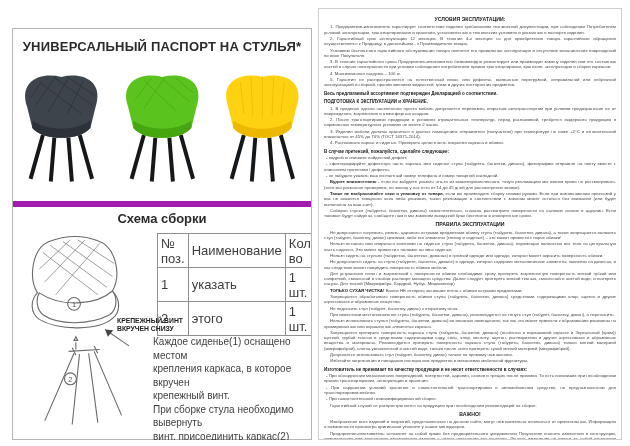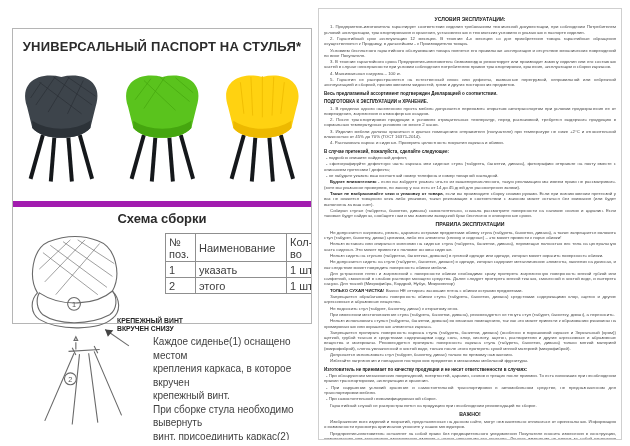--- a/index.html
+++ b/index.html
@@ -3,21 +3,21 @@
 <meta charset="utf-8">
 <style>
   * { margin:0; padding:0; box-sizing:border-box; }
   html,body { width:630px; height:446px; }
   body {
     position:relative; background:#ffffff; overflow:hidden;
     font-family:"Liberation Sans", sans-serif; color:#3c3c3c;
   }
   
   .left-box {
-    position:absolute; left:12px; top:28px; width:300px; height:296px;
+    position:absolute; left:12px; top:28px; width:300px; height:412px;
     border:1px solid #b5b5b5;
   }
   .title-area { position:absolute; left:0; top:0; width:100%; height:172px; }
   .doc-title {
     margin-top:10px; text-align:center; font-weight:bold; font-size:13px;
     letter-spacing:.2px; color:#2b2b2b;
   }
   .chairs-row {
     position:absolute; left:0; top:30px; width:100%; height:132px;
     display:flex; justify-content:center; align-items:flex-end; gap:4px;
@@ -26,22 +26,22 @@
   
   .assembly-box {
     position:absolute; left:0; top:172px; width:100%; height:239px;
     border-top:6px solid #a21caf; overflow:hidden;
   }
   .assembly-heading {
     margin-top:4px; text-align:center; font-weight:bold; font-size:13px; color:#2b2b2b;
   }
   .assembly-drawing { position:absolute; left:8px; top:20px; width:128px; height:214px; }
   .parts-table {
-    position:absolute; left:152px; top:26px; width:158px;
-    border-collapse:collapse; font-size:11px; color:#3c3c3c;
+    position:absolute; left:144px; top:26px; width:158px;
+    border-collapse:collapse; font-size:13px; color:#3c3c3c;
   }
   .parts-table th, .parts-table td {
     border:1px solid #8f8f8f; padding:1.5px 3px; text-align:left; font-weight:normal;
   }
   .screw-callout {
     position:absolute; left:104px; top:110px; font-size:6.8px; font-weight:bold;
     color:#222; line-height:1.25; white-space:pre-line;
   }
   .assembly-text {
     position:absolute; left:140px; top:128px; width:160px;

